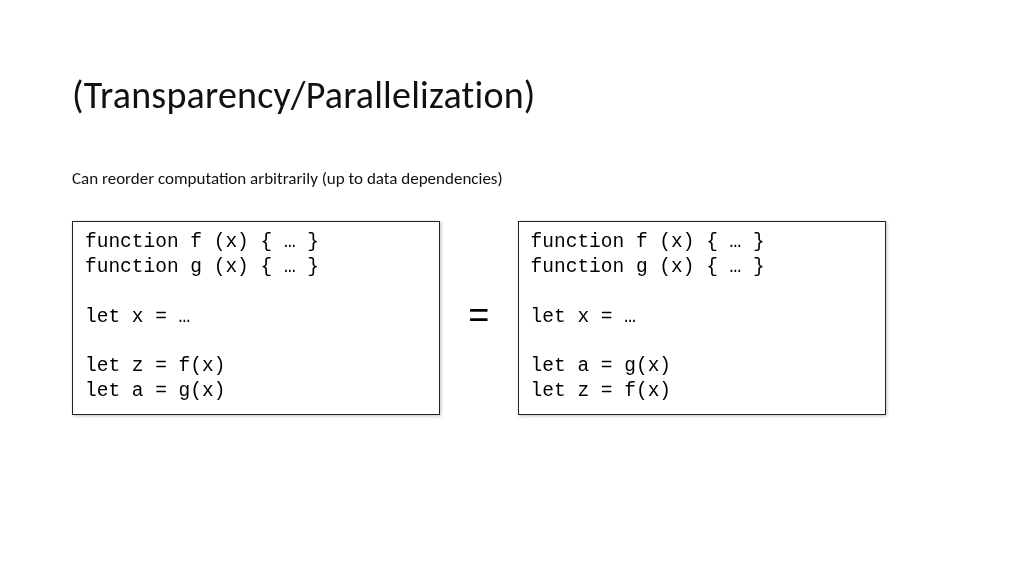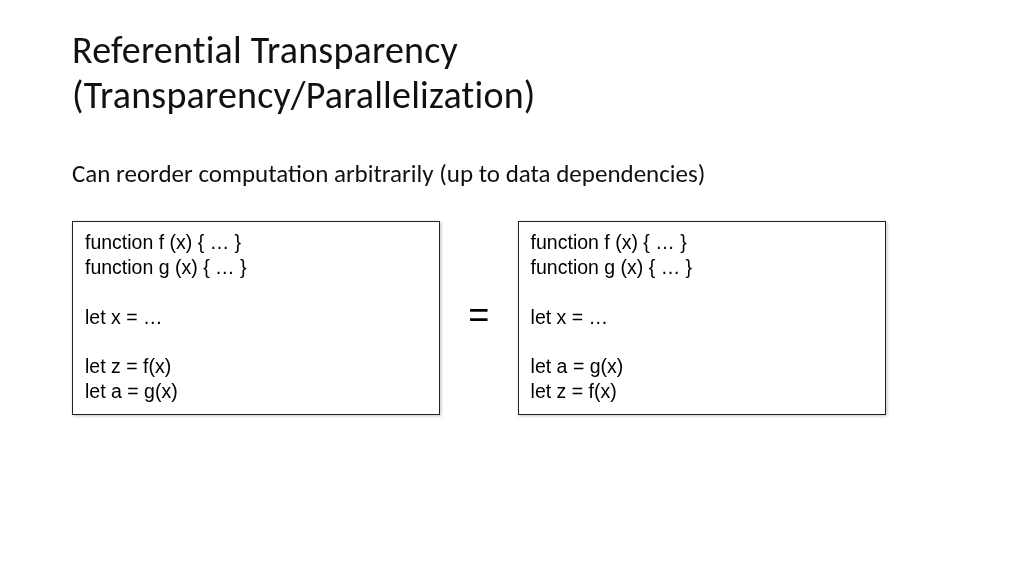--- a/index.html
+++ b/index.html
@@ -1,39 +1,39 @@
 <!DOCTYPE html>
 <html><head>
 <meta charset="utf-8">
 <style>
   * { margin: 0; padding: 0; box-sizing: border-box; }
   html, body { width: 1024px; height: 576px; background: #fff; font-family: Calibri, "Segoe UI", Arial, sans-serif; color: #000; }
   .slide { width: 1024px; height: 576px; padding: 28px 72px 32px 72px; position: relative; }
   .title { font-size: 38px; font-weight: 400; line-height: 1.18; letter-spacing: 0.2px; color: #111; }
-  .subtitle { font-size: 25px; font-weight: 400; margin-top: 40px; color: #111; }
+  .subtitle { font-size: 17px; font-weight: 400; margin-top: 50px; color: #111; }
   .row { display: flex; align-items: center; margin-top: 32px; gap: 22px; }
   .codebox {
     border: 1px solid #222;
     background: #fff;
     padding: 8px 12px 10px 12px;
     width: 368px;
     box-shadow: 1px 1px 3px rgba(0,0,0,0.25);
-    font-family: Liberation Sans, sans-serif;
+    font-family: Liberation Mono, monospace;
     font-size: 19.5px;
     line-height: 1.28;
     white-space: pre;
   }
   .eq { font-family: Consolas, "Courier New", monospace; font-size: 36px; font-weight: 400; text-align: center; flex: 0 0 auto; padding: 0 6px; }
 </style>
 </head>
 <body>
 
 <div class="slide">
   <h1 class="title">
-    <span>Referential Transparency</span><br>
+    <br>
     <span>(Transparency/Parallelization)</span>
   </h1>
 
   <p class="subtitle">Can reorder computation arbitrarily (up to data dependencies)</p>
 
   <div class="row">
     <div class="codebox">function f (x) { … }
 function g (x) { … }
 
 let x = …

